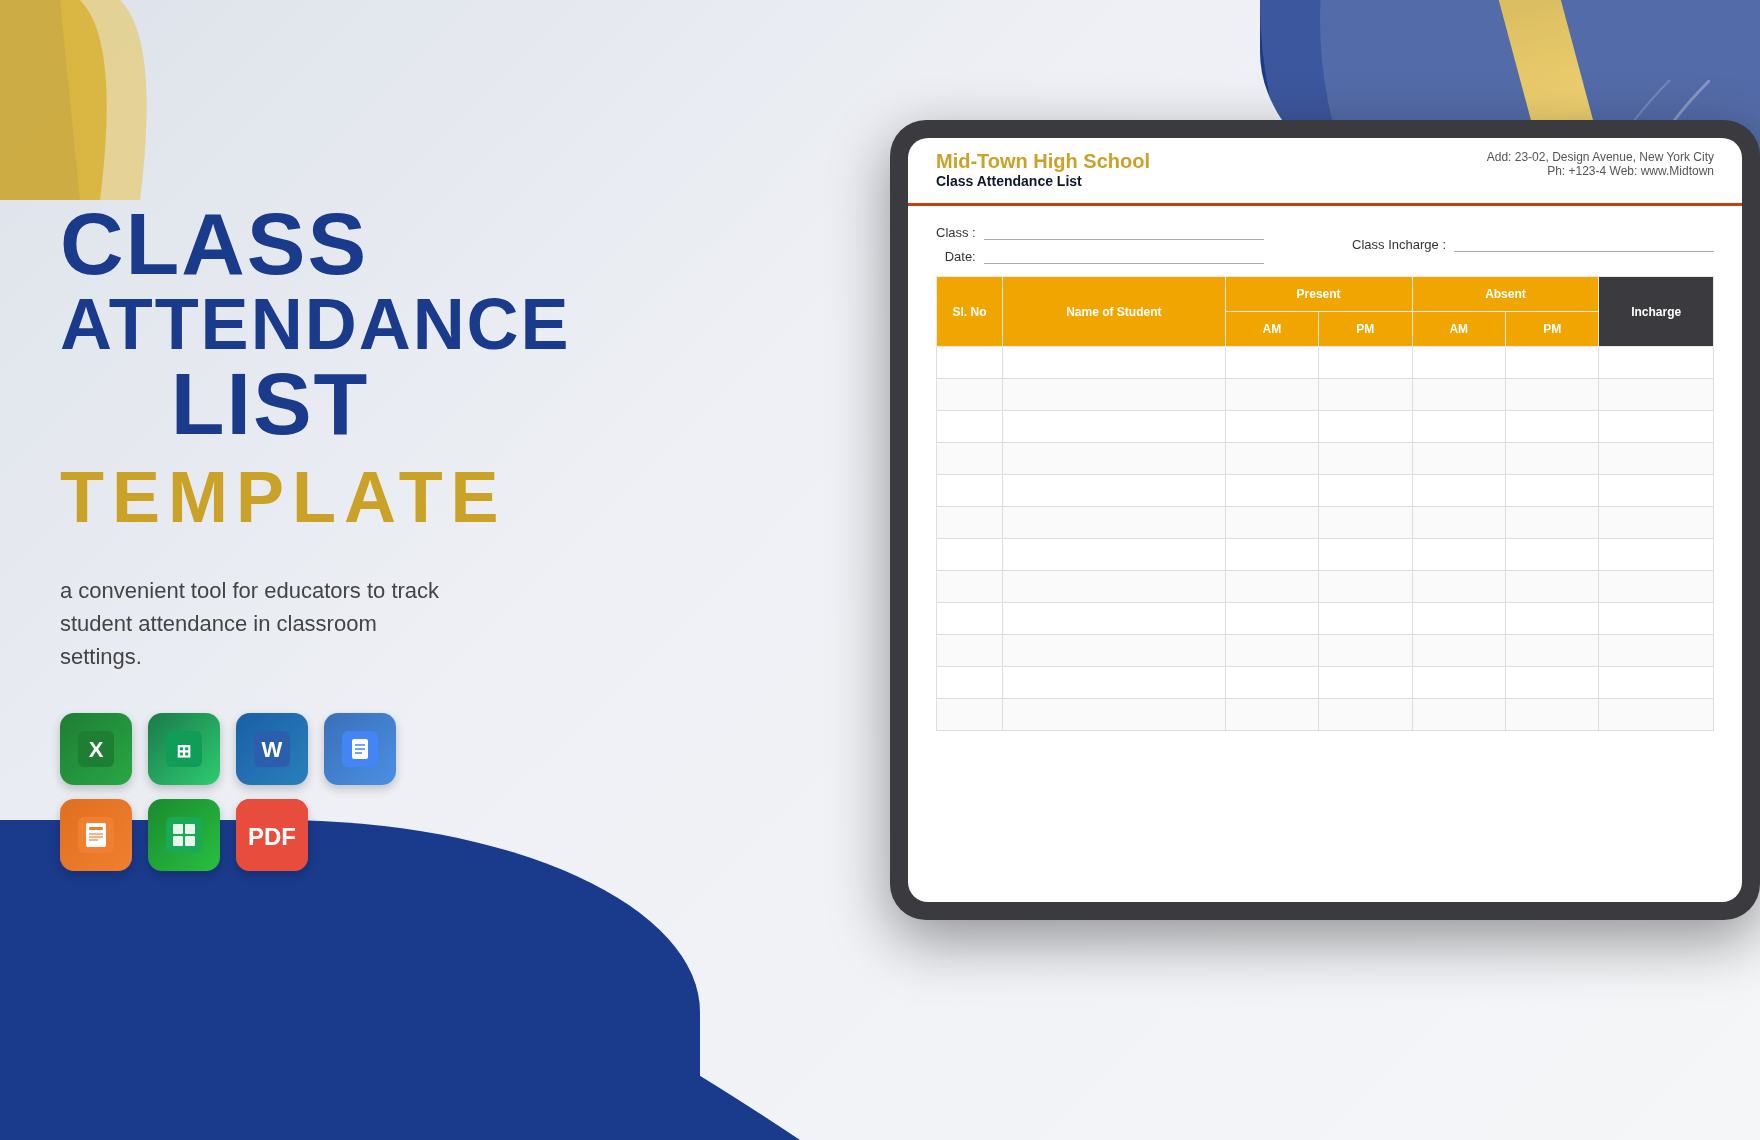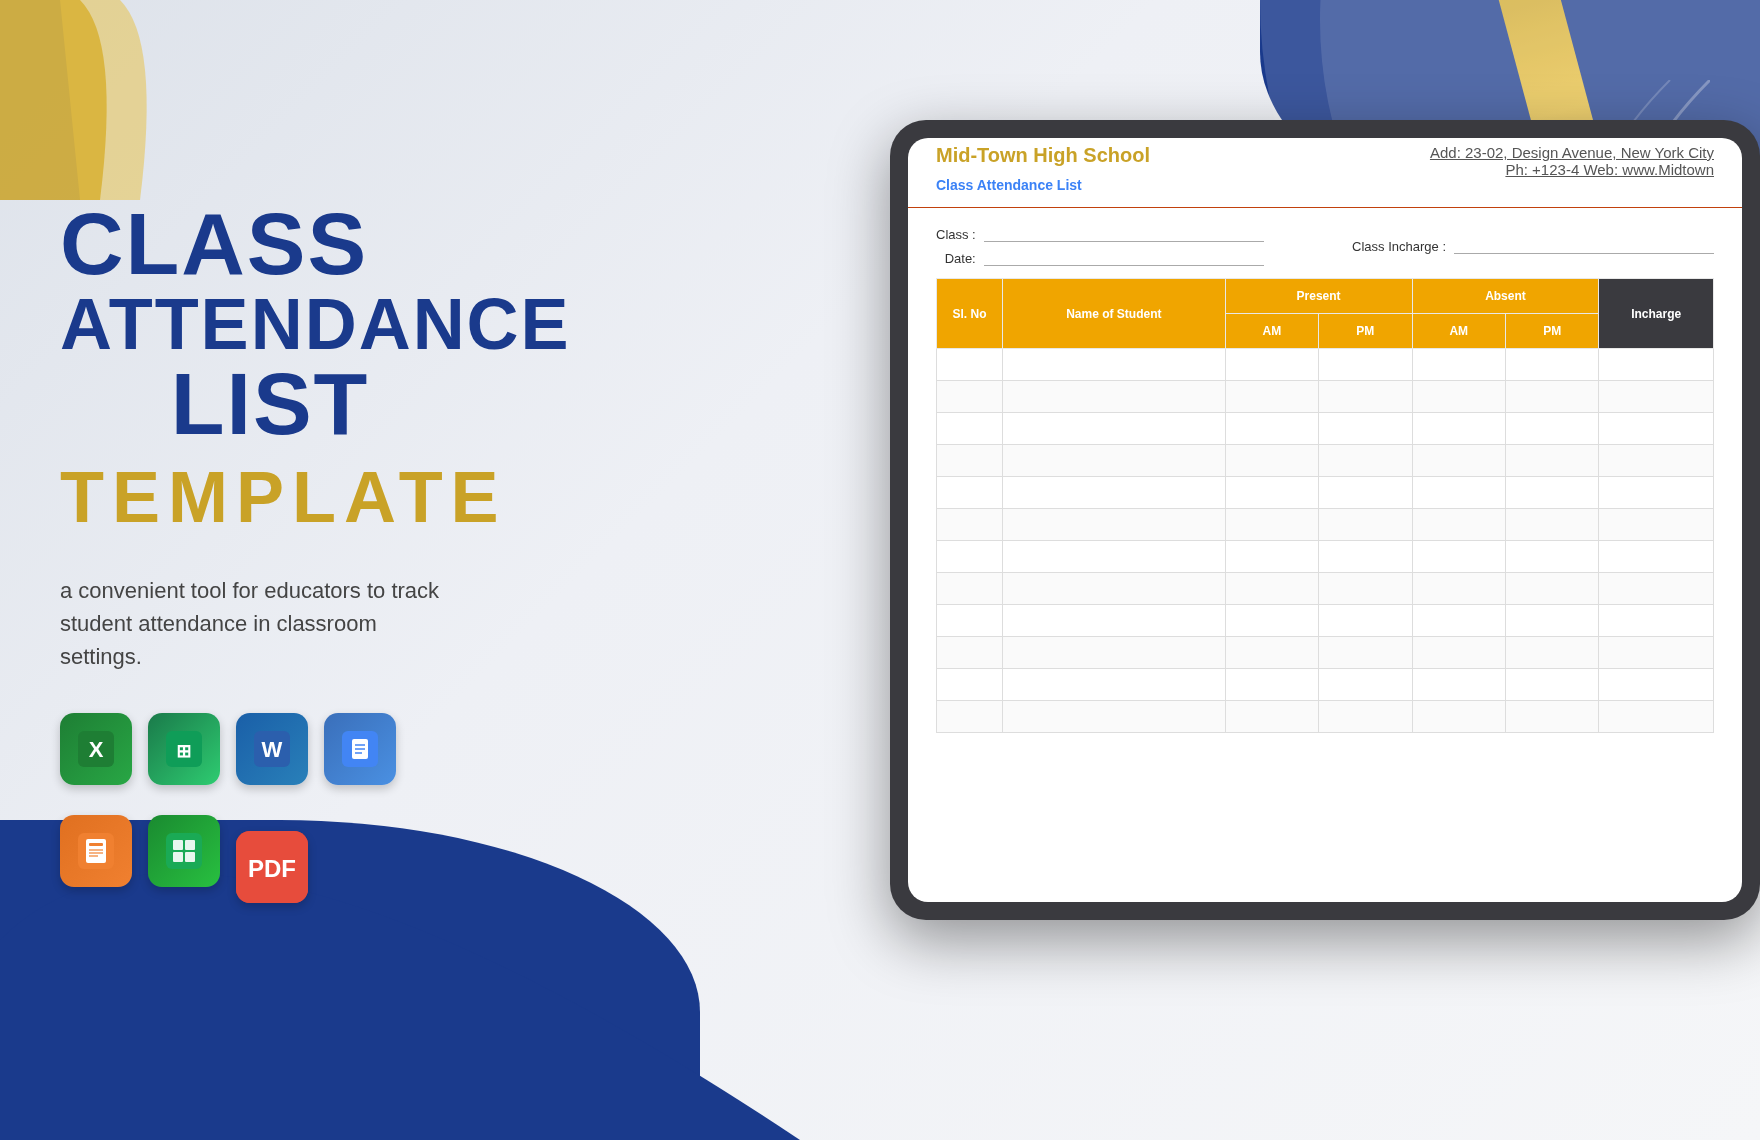--- a/index.html
+++ b/index.html
@@ -133,21 +133,21 @@
       position: relative;
       box-shadow: 0 4px 10px rgba(0,0,0,0.2);
     }
 
     .icon-excel { background: linear-gradient(135deg, #1e7e34, #28a745); }
     .icon-sheets { background: linear-gradient(135deg, #1a7a4a, #2ecc71); }
     .icon-word { background: linear-gradient(135deg, #1a5fa8, #2980b9); }
     .icon-docs { background: linear-gradient(135deg, #3a6fba, #4a90e2); }
     .icon-pages { background: linear-gradient(135deg, #e07020, #f08030); }
     .icon-numbers { background: linear-gradient(135deg, #1a8a30, #28c040); }
-    .icon-pdf { background: linear-gradient(135deg, #c0392b, #e74c3c); margin-top: 32px; }
+    .icon-pdf { background: linear-gradient(135deg, #c0392b, #e74c3c); }
 
     
     .tablet-wrapper {
       position: absolute;
       right: -30px;
       top: 120px;
       width: 900px;
       height: 840px;
       z-index: 10;
     }
@@ -167,45 +167,44 @@
       height: 100%;
       background: white;
       border-radius: 20px;
       overflow: hidden;
       display: flex;
       flex-direction: column;
     }
 
     
     .school-header {
-      padding: 6px 28px 14px;
-      border-bottom: 1px solid #c2410c;
+      padding: 12px 28px 14px;
+      border-bottom: 3px solid #c2410c;
       display: flex;
       justify-content: space-between;
       align-items: flex-start;
     }
 
     .school-name {
       font-size: 20px;
       font-weight: bold;
       color: #c9a227;
     }
 
     .doc-title {
       font-size: 14px;
       font-weight: bold;
-      color: #3b82f6;
-      margin-top: 10px;
+      color: #0f172a;
+      margin-top: 0;
     }
 
     .school-address {
-      font-size: 15px;
+      font-size: 12px;
       color: #555;
       text-align: right;
-      text-decoration: underline;
     }
 
     
     .form-fields {
       padding: 18px 28px 12px;
       display: flex;
       justify-content: space-between;
     }
 
     .form-left {

